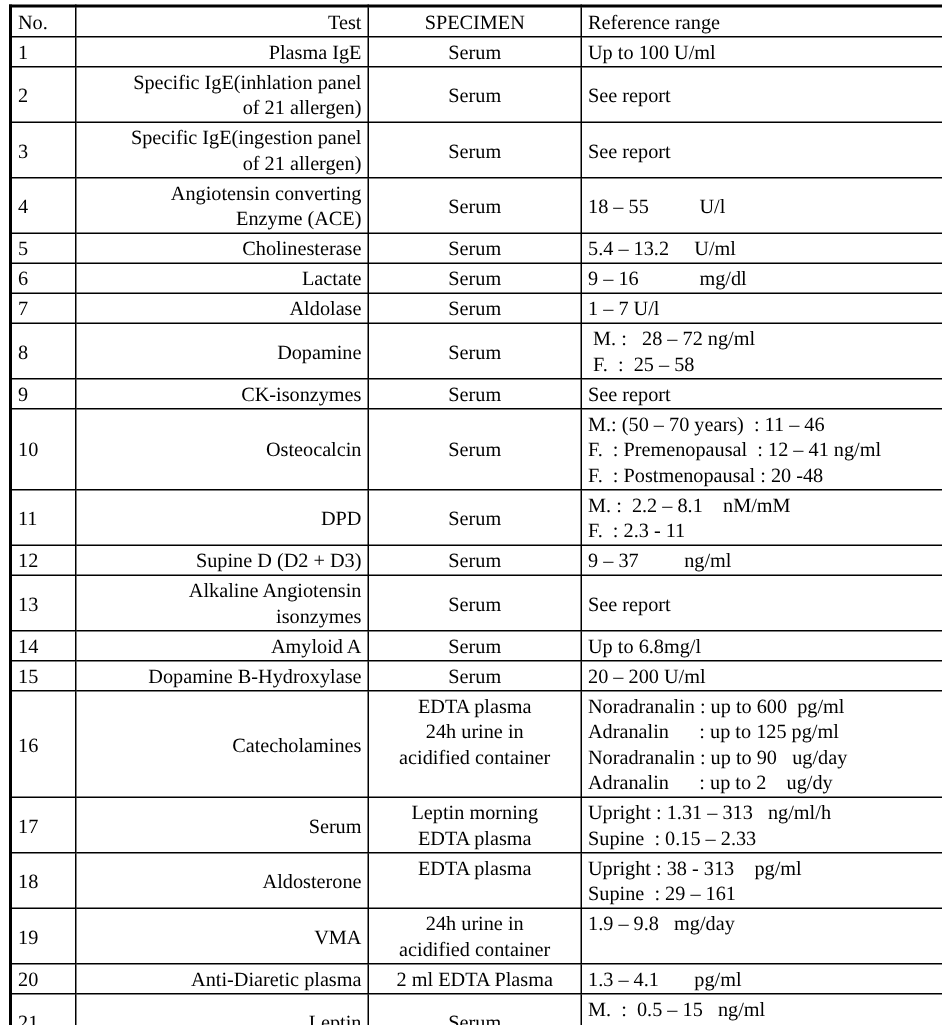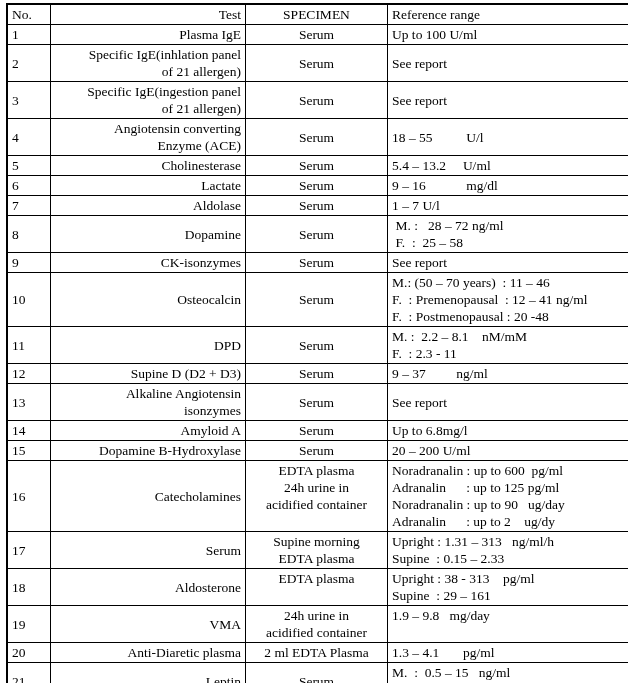--- a/index.html
+++ b/index.html
@@ -144,21 +144,21 @@
         </tr>
         <tr>
           <td class="col-no"><div class="line">16</div></td>
           <td class="col-test"><div class="line">Catecholamines</div></td>
           <td class="col-specimen"><div class="line">EDTA plasma</div><div class="line">24h urine in</div><div class="line">acidified container</div><div class="line"></div></td>
           <td class="col-range"><div class="line">Noradranalin : up to 600  pg/ml</div><div class="line">Adranalin      : up to 125 pg/ml</div><div class="line">Noradranalin : up to 90   ug/day</div><div class="line">Adranalin      : up to 2    ug/dy</div></td>
         </tr>
         <tr>
           <td class="col-no"><div class="line">17</div></td>
           <td class="col-test"><div class="line">Serum</div></td>
-          <td class="col-specimen"><div class="line">Supine morning</div><div class="line">EDTA plasma</div></td>
+          <td class="col-specimen"><div class="line">Leptin morning</div><div class="line">EDTA plasma</div></td>
           <td class="col-range"><div class="line">Upright : 1.31 – 313   ng/ml/h</div><div class="line">Supine  : 0.15 – 2.33</div></td>
         </tr>
         <tr>
           <td class="col-no"><div class="line">18</div></td>
           <td class="col-test"><div class="line">Aldosterone</div></td>
           <td class="col-specimen"><div class="line">EDTA plasma</div><div class="line"></div></td>
           <td class="col-range"><div class="line">Upright : 38 - 313    pg/ml</div><div class="line">Supine  : 29 – 161</div></td>
         </tr>
         <tr>
           <td class="col-no"><div class="line">19</div></td>

